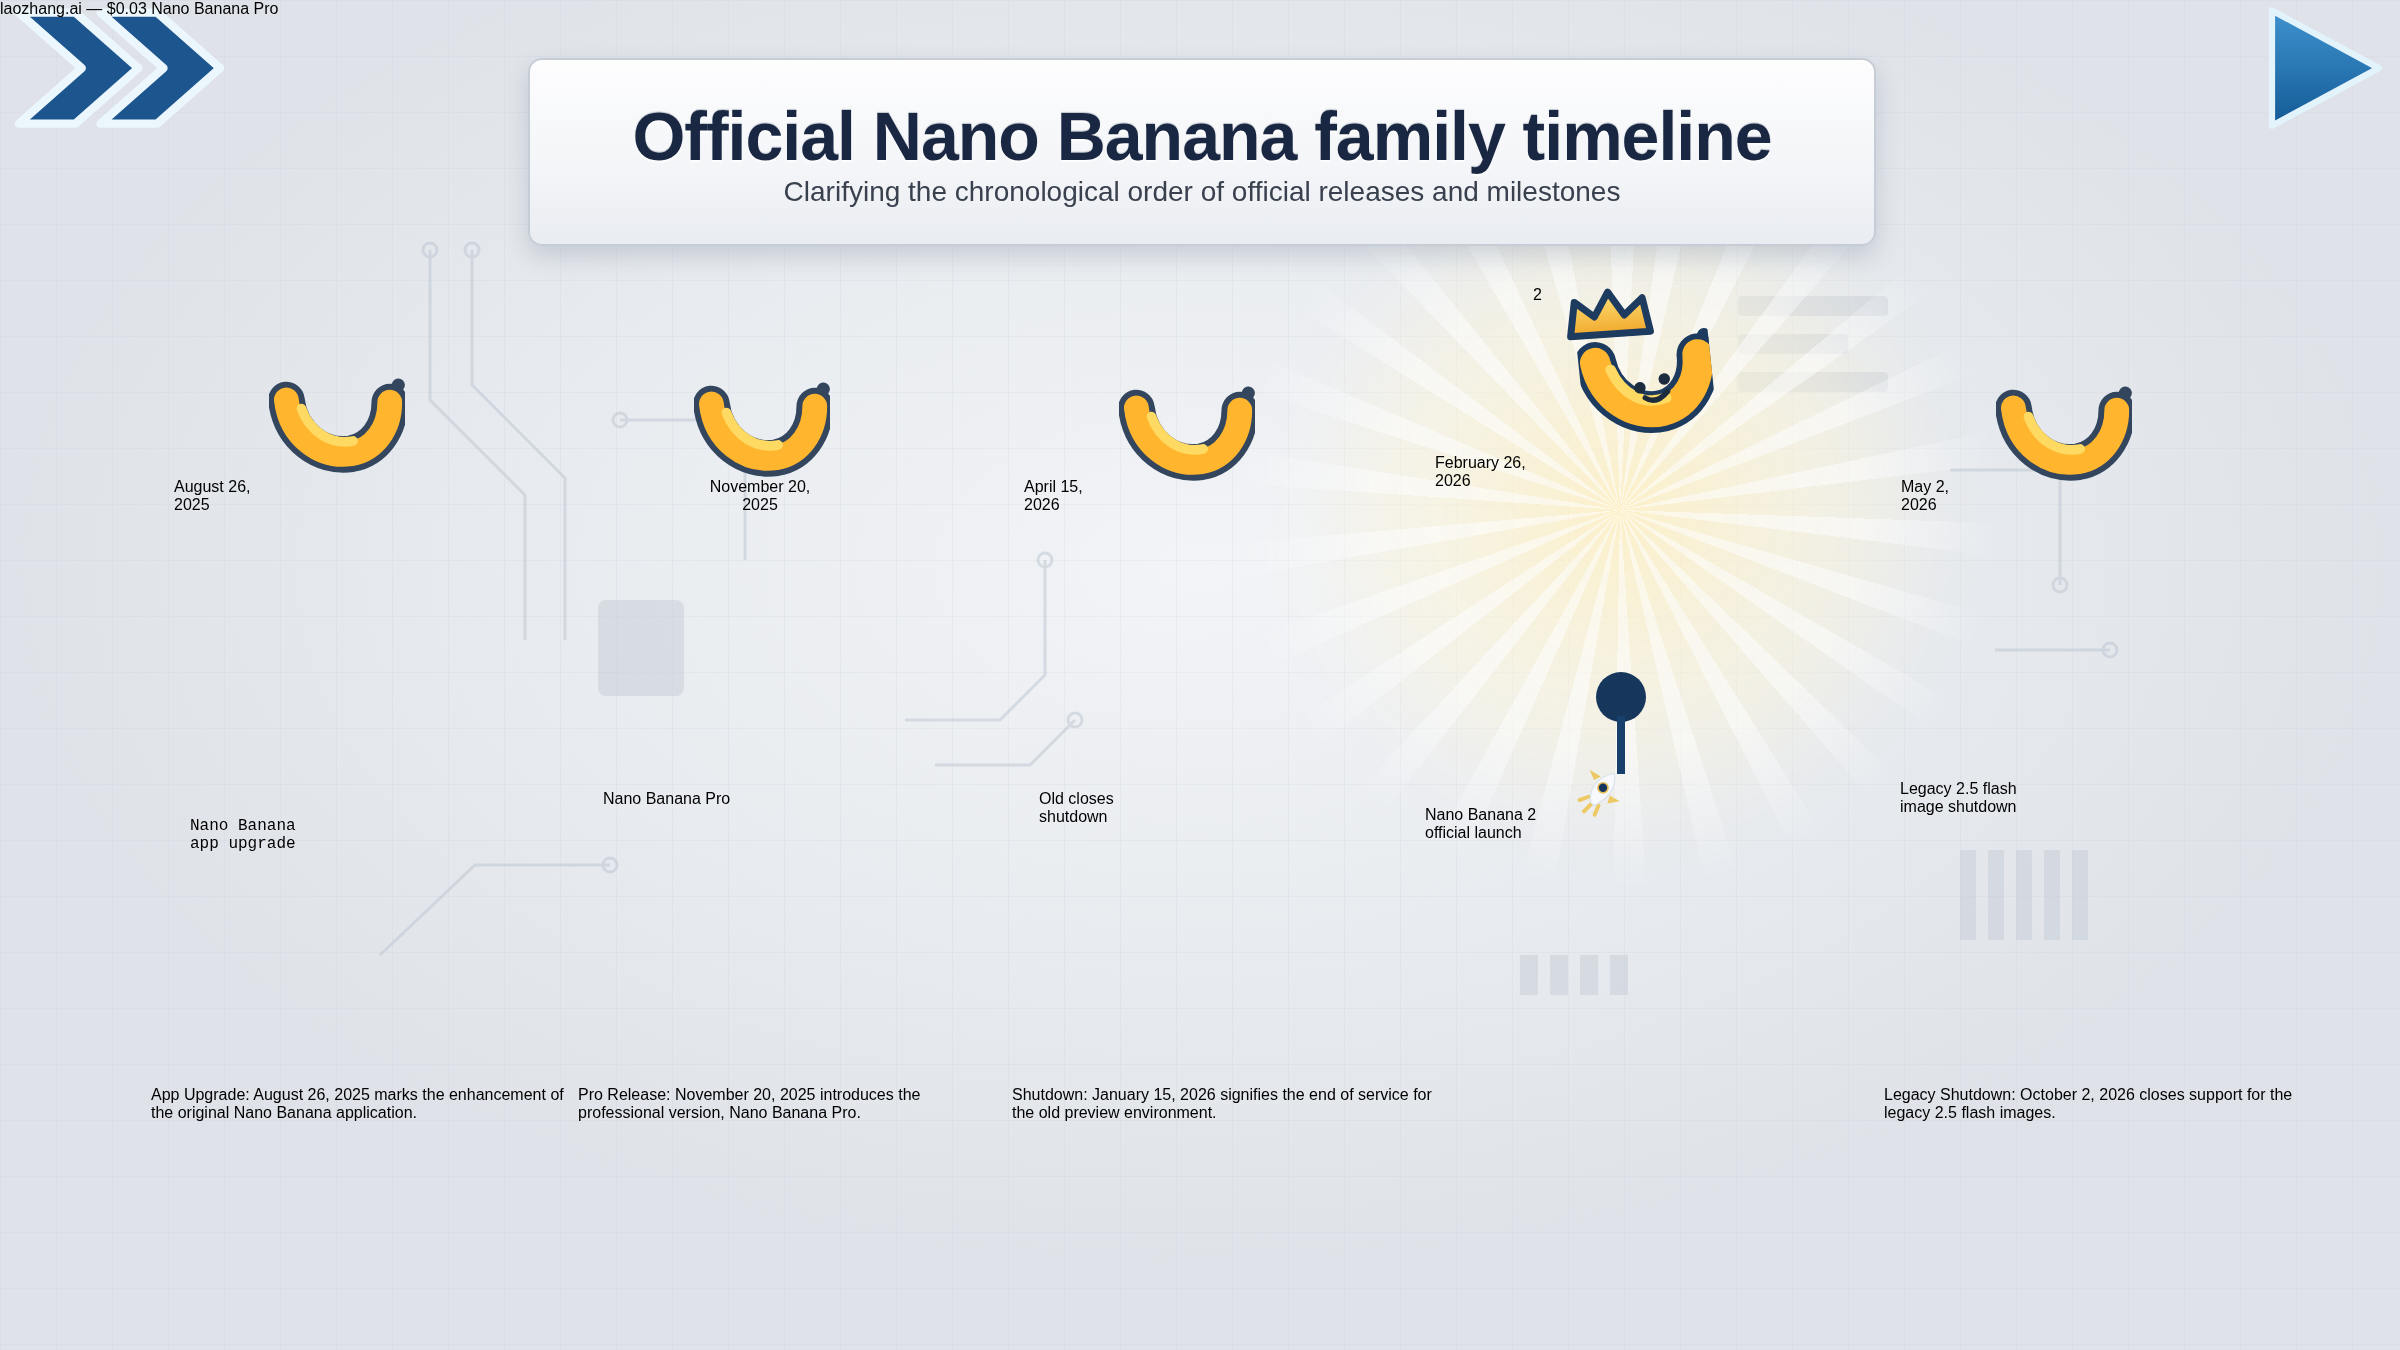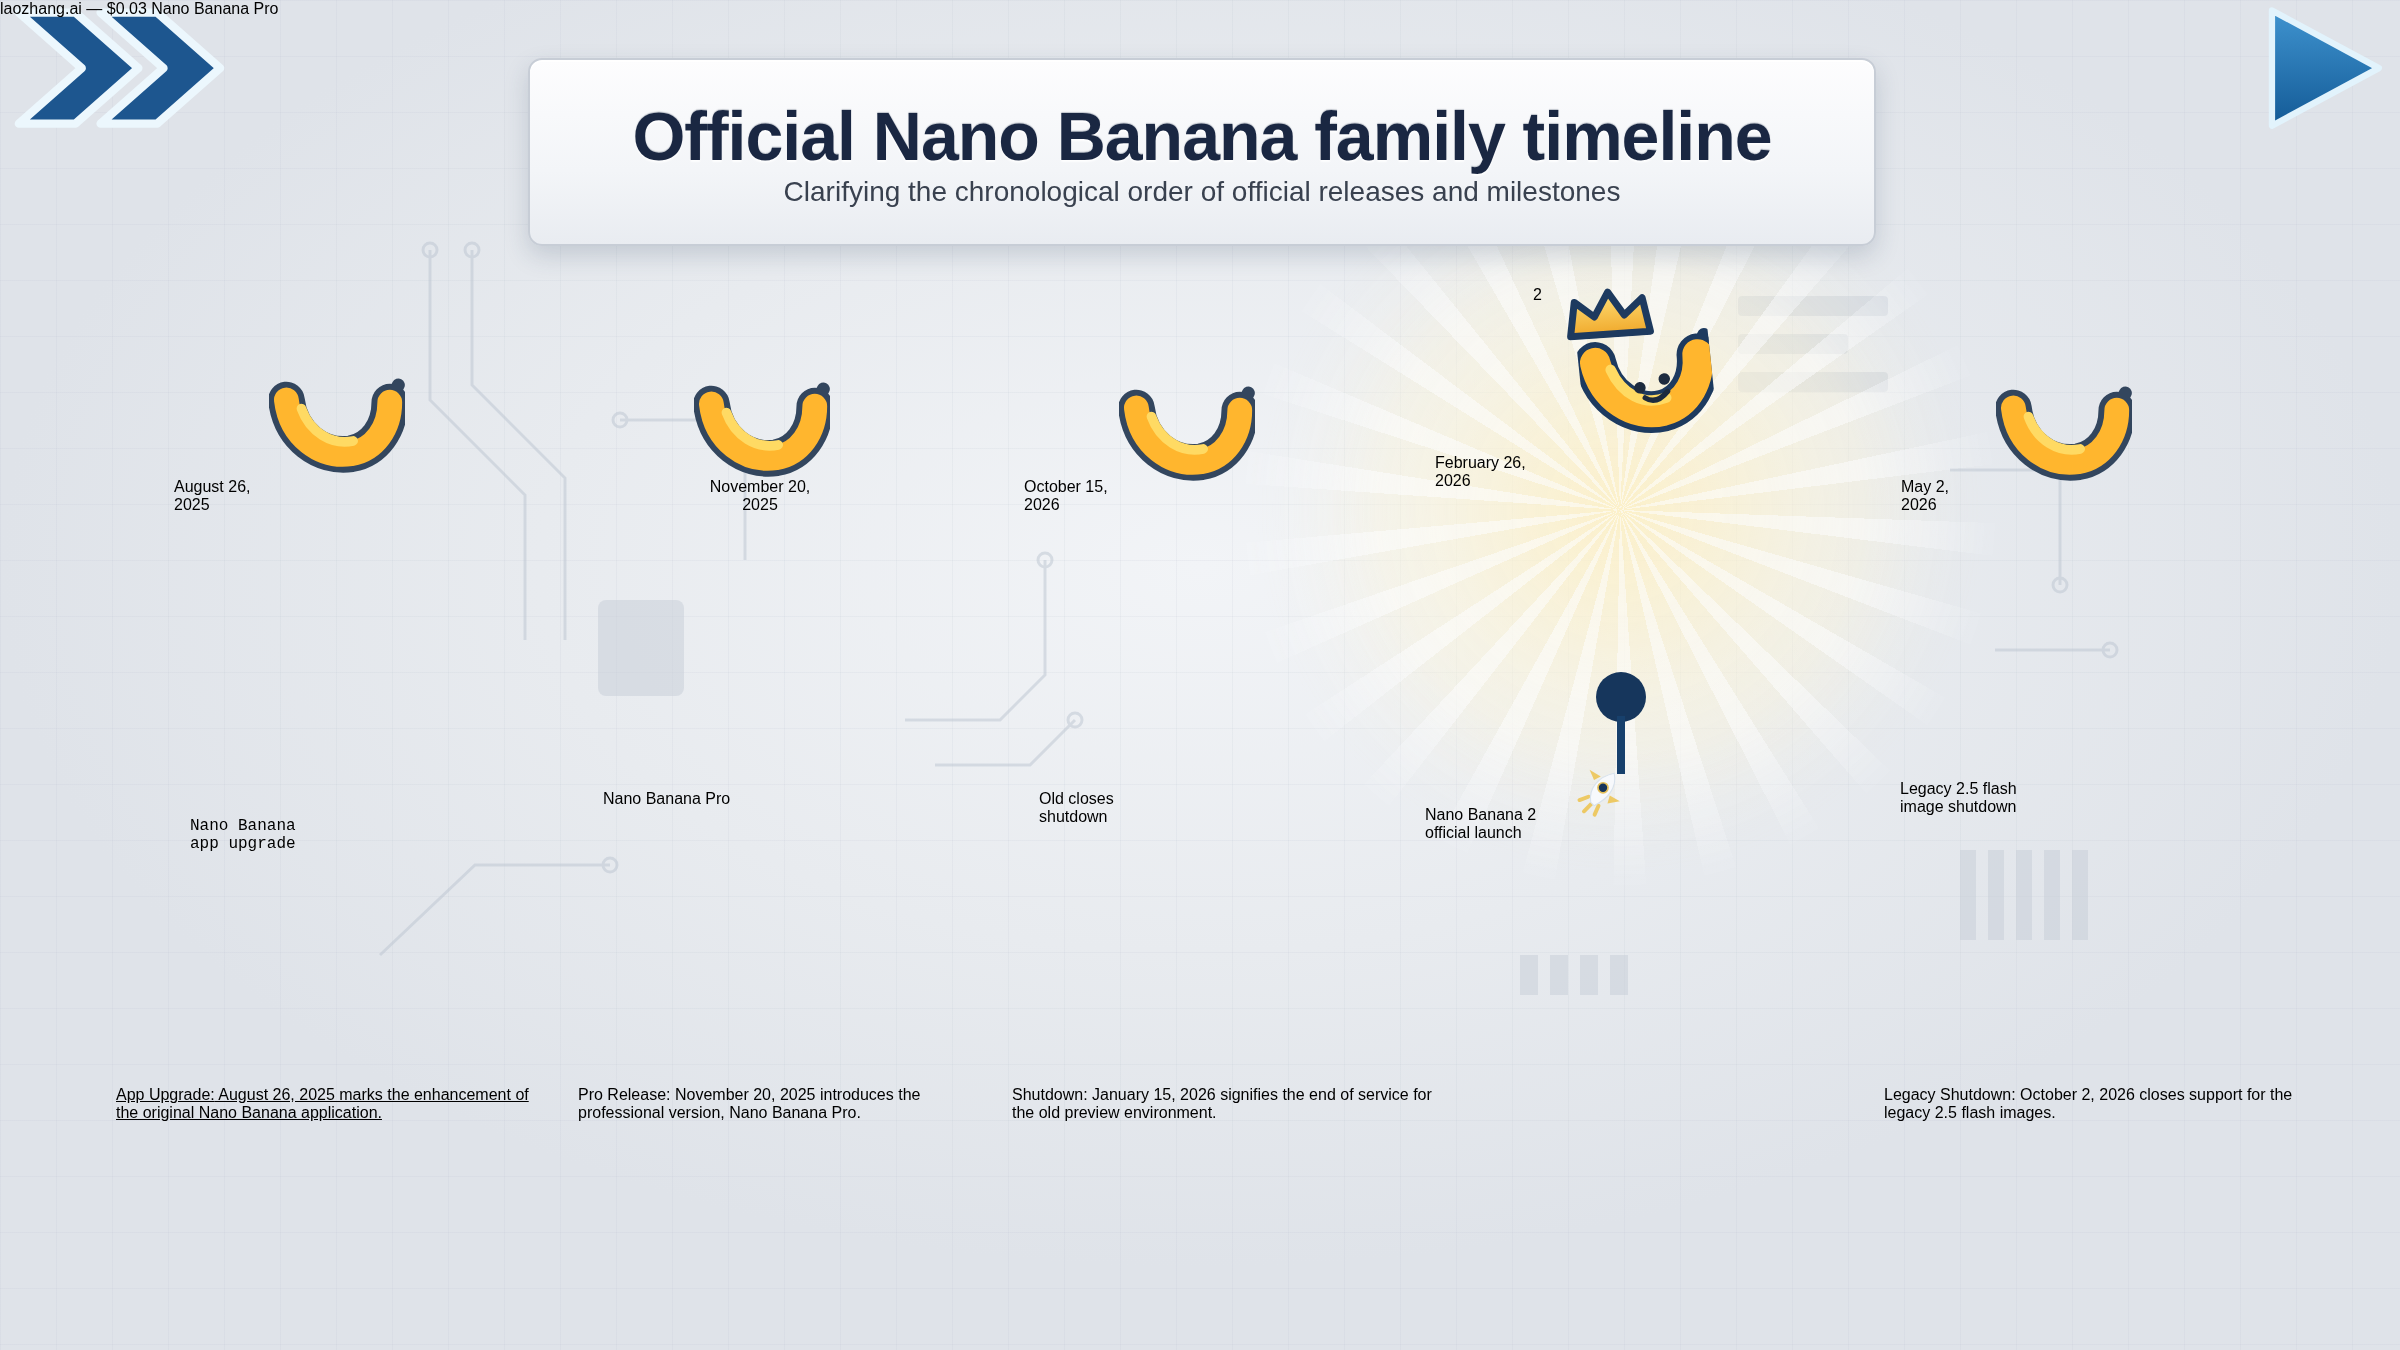--- a/index.html
+++ b/index.html
@@ -284,21 +284,21 @@
       <path d="M112,28 L120,12" stroke="#33465e" stroke-width="12" stroke-linecap="round"></path>
       <path d="M16,26 C20,60 48,80 76,76 C98,72 112,52 112,28" fill="none" stroke="#ffb62e" stroke-width="23" stroke-linecap="round"></path>
       <path d="M30,34 C38,56 58,68 78,64" fill="none" stroke="#ffda63" stroke-width="9" stroke-linecap="round"></path>
     </svg>
   </div>
   <div class="abs badge" style="left:1024px; top:478px; width:322px; height:168px;">
     <div class="edge"></div>
     <div class="bevel"></div>
     <div class="fill"></div>
     <div class="badge-text">
-      <div class="date-l1">October 15,</div>
+      <div class="date-l1">April 15,</div>
       <div class="date-l2">2026</div>
     </div>
     <div class="badge-pointer"></div>
   </div>
   <div class="abs node" style="left:1162px; top:675px;"></div>
   <div class="abs connector" style="left:1182px; top:718px; height:74px;"></div>
   <div class="abs label-box" style="left:1039px; top:790px; width:292px; height:130px;">
     <div class="tip"></div>
     <div class="label-line">Old closes</div>
     <div class="label-line">shutdown</div>
@@ -377,21 +377,21 @@
     <div class="badge-pointer"></div>
   </div>
   <div class="abs node" style="left:2039px; top:675px;"></div>
   <div class="abs connector" style="left:2059px; top:718px; height:64px;"></div>
   <div class="abs label-box" style="left:1900px; top:780px; width:324px; height:134px;">
     <div class="tip"></div>
     <div class="label-line">Legacy 2.5 flash</div>
     <div class="label-line">image shutdown</div>
   </div>
 
-  <p class="abs desc" style="left:116px; top:1086px; width:432px;text-decoration:underline;">
+  <p class="abs desc" style="left:151px; top:1086px; width:432px;">
     <span class="lead">App Upgrade:</span><span> August 26, 2025 marks the enhancement of the original Nano Banana application.</span>
   </p>
   <p class="abs desc" style="left:578px; top:1086px; width:432px;">
     <span class="lead">Pro Release:</span><span> November 20, 2025 introduces the professional version, Nano Banana Pro.</span>
   </p>
   <p class="abs desc" style="left:1012px; top:1086px; width:432px;">
     <span class="lead">Shutdown:</span><span> January 15, 2026 signifies the end of service for the old preview environment.</span>
   </p>
   <p class="abs desc" style="left:1884px; top:1086px; width:440px;">
     <span class="lead">Legacy Shutdown:</span><span> October 2, 2026 closes support for the legacy 2.5 flash images.</span>

